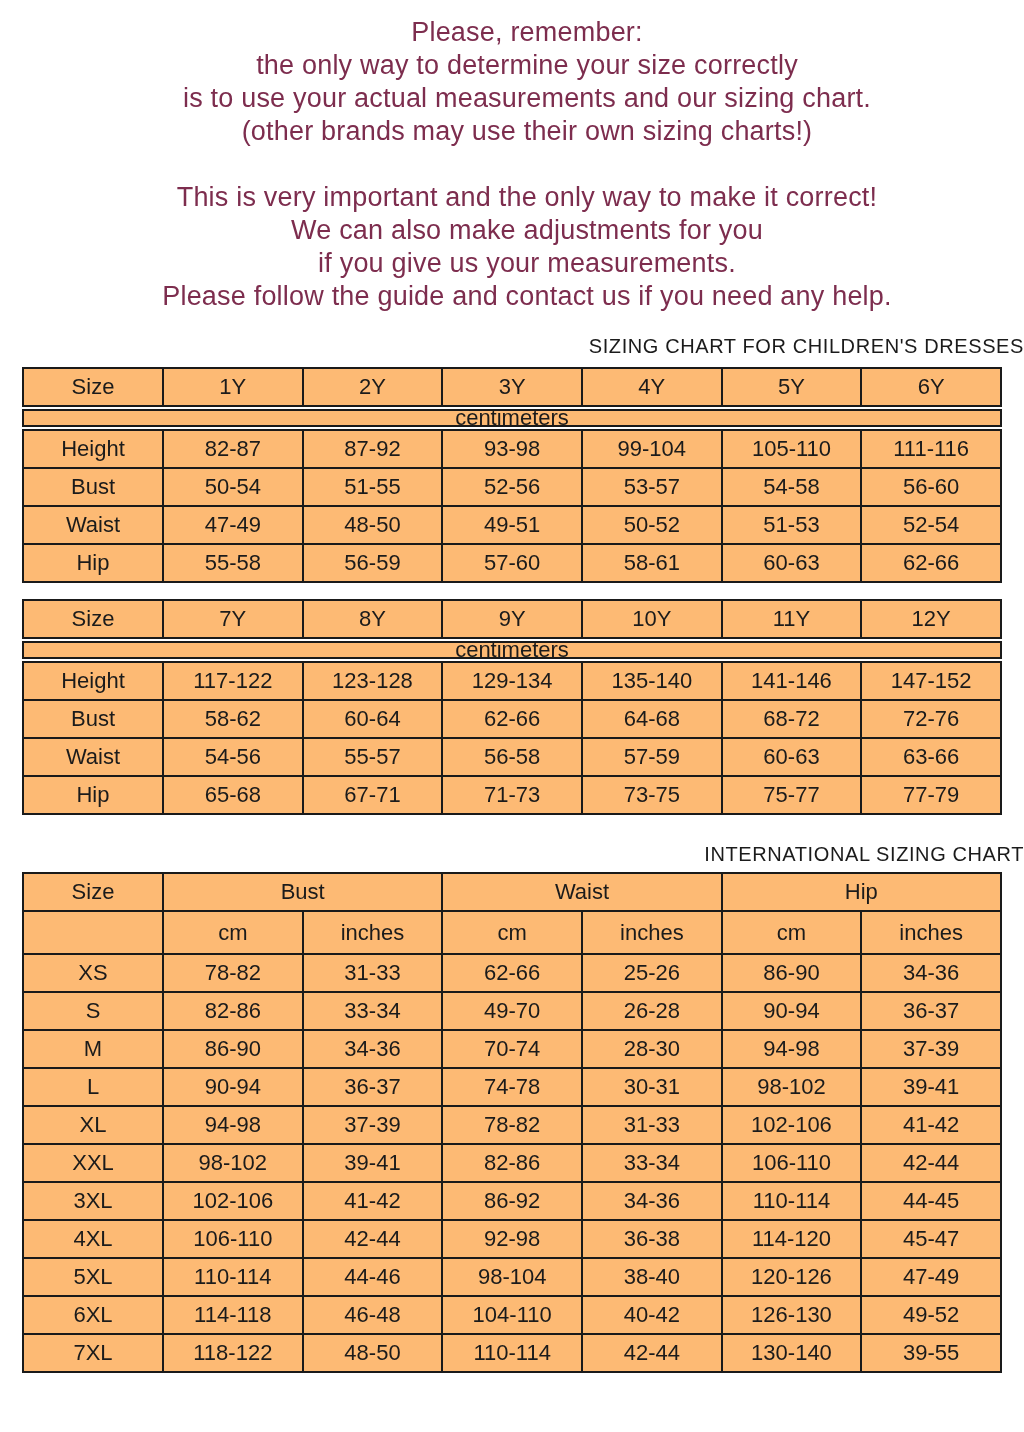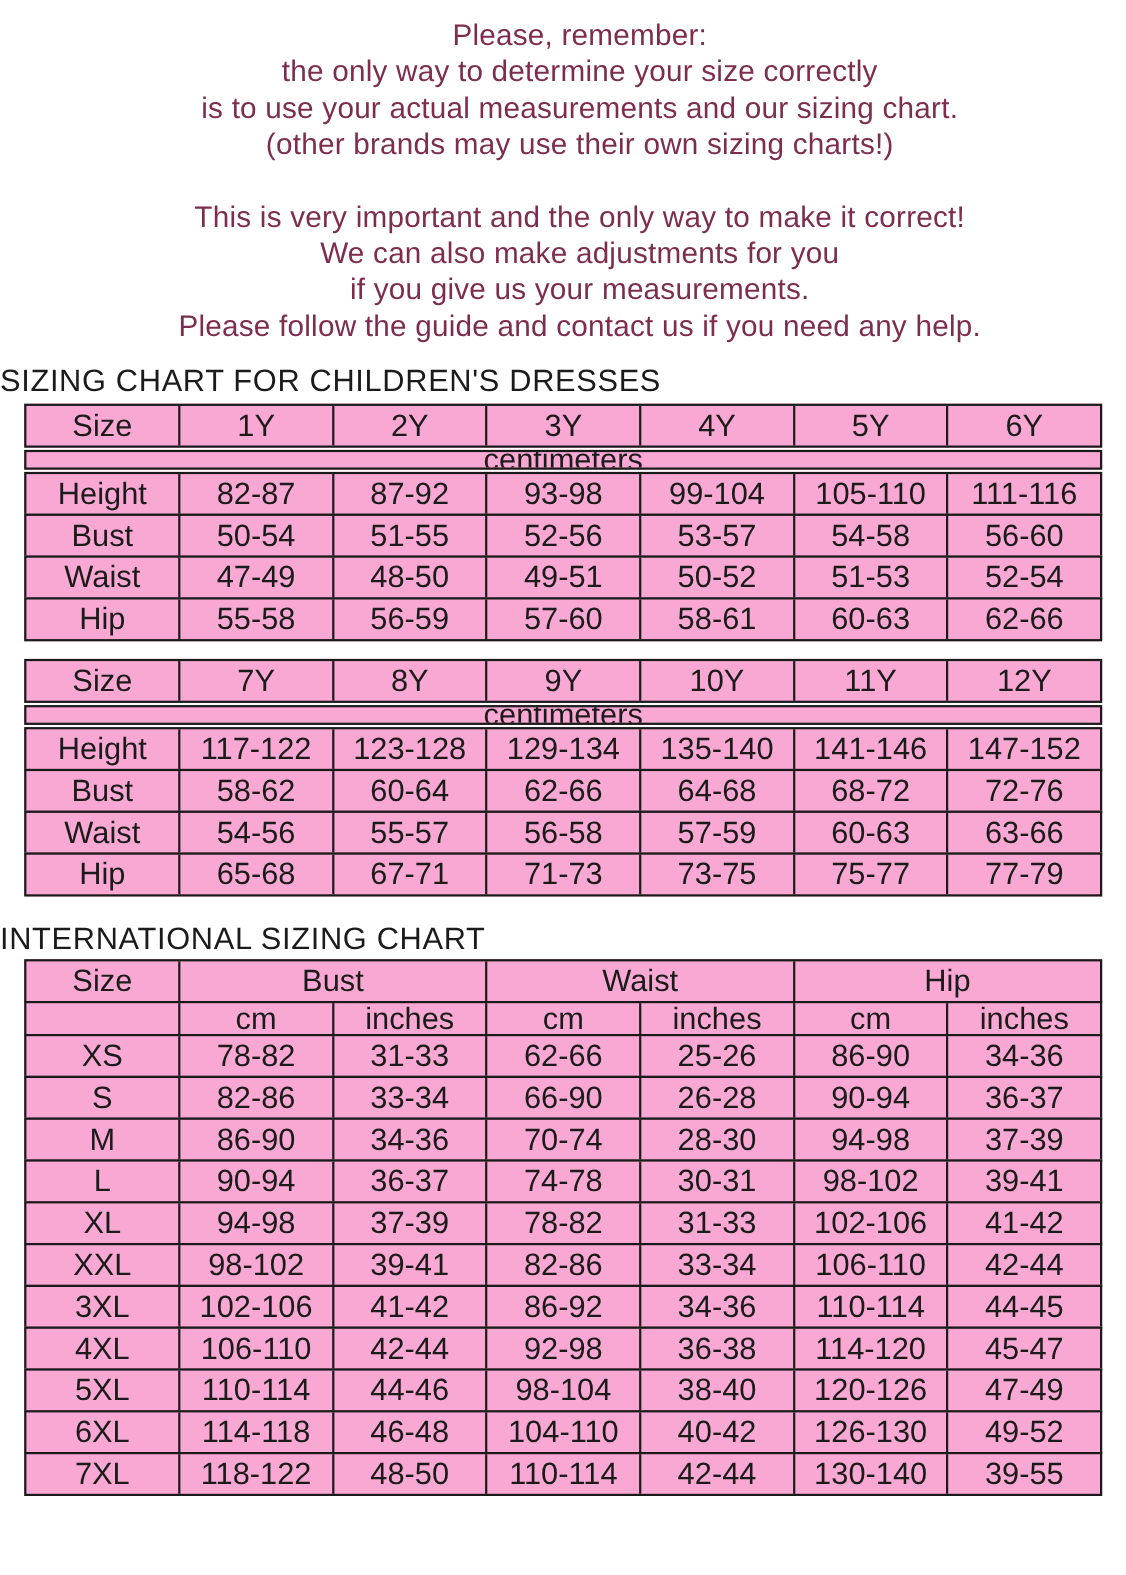--- a/index.html
+++ b/index.html
@@ -16,54 +16,54 @@
     text-align:center;
     color:var(--accent);
     font-size:27px;
     line-height:33px;
     font-weight:300;
     letter-spacing:0.2px;
     padding-left:30px;
   }
   .intro-gap { height:33px; }
   .chart-title {
-    text-align:left;
-    font-size:28px;
+    text-align:right;
+    font-size:20px;
     line-height:26px;
     letter-spacing:0.6px;
     color:var(--ink);
     font-weight:400;
   }
   .title-children { margin-top:20px; }
   .title-intl { margin-top:26px; }
   .tbl { width:980px; margin-left:22px; }
   .tbl-1 { margin-top:8px; }
   .tbl-2 { margin-top:16px; }
   .tbl-3 { margin-top:5px; }
   .row {
     display:grid;
     grid-template-columns:138px repeat(6, 1fr);
     border:2px solid var(--line);
-    background:#f9a8d4;
-    font-size:28px;
+    background:#fdba74;
+    font-size:22px;
   }
   .row > div {
     display:flex; align-items:center; justify-content:center;
     border-left:2px solid var(--line);
     overflow:hidden;
     white-space:nowrap;
   }
   .row > div:first-child { border-left:none; }
   .hrow { height:40px; }
   .cmrow { height:18px; margin:2px 0; grid-template-columns:1fr; }
   .drow { height:40px; margin-top:-2px; }
   .cmrow + .drow { margin-top:0; }
   .ihead1 { height:40px; }
   .ihead1 .span2 { grid-column:span 2; }
-  .ihead2 { height:32px; margin-top:-2px; }
+  .ihead2 { height:45px; margin-top:-2px; }
 </style>
 </head>
 <body>
 
 <div class="intro">
   <div>Please, remember:</div>
   <div>the only way to determine your size correctly</div>
   <div>is to use your actual measurements and our sizing chart.</div>
   <div>(other brands may use their own sizing charts!)</div>
   <div class="intro-gap"></div>
@@ -201,21 +201,21 @@
     <div>31-33</div>
     <div>62-66</div>
     <div>25-26</div>
     <div>86-90</div>
     <div>34-36</div>
   </div>
   <div class="row drow">
     <div>S</div>
     <div>82-86</div>
     <div>33-34</div>
-    <div>66-90</div>
+    <div>49-70</div>
     <div>26-28</div>
     <div>90-94</div>
     <div>36-37</div>
   </div>
   <div class="row drow">
     <div>M</div>
     <div>86-90</div>
     <div>34-36</div>
     <div>70-74</div>
     <div>28-30</div>

